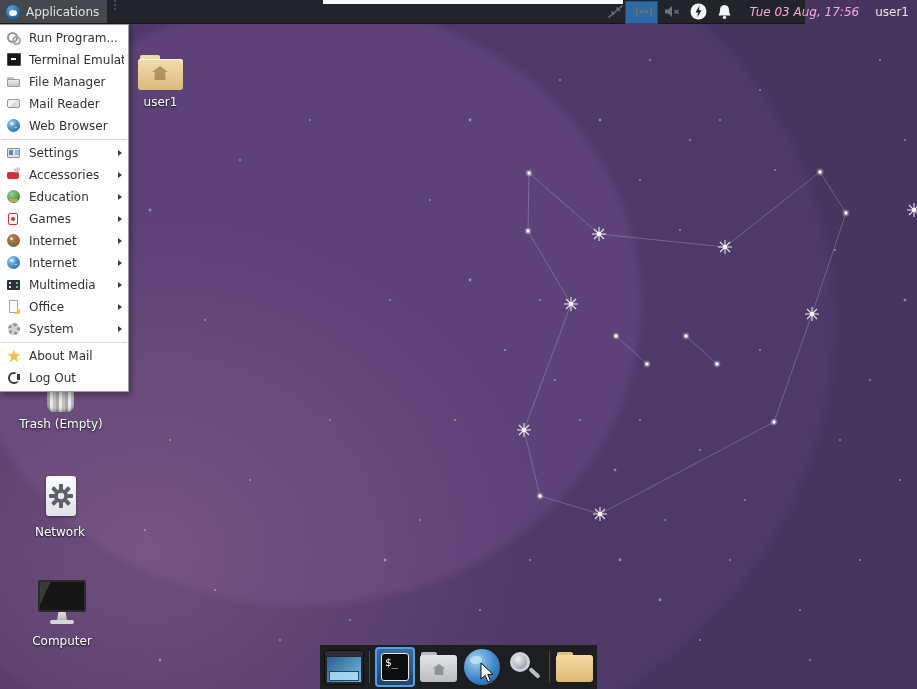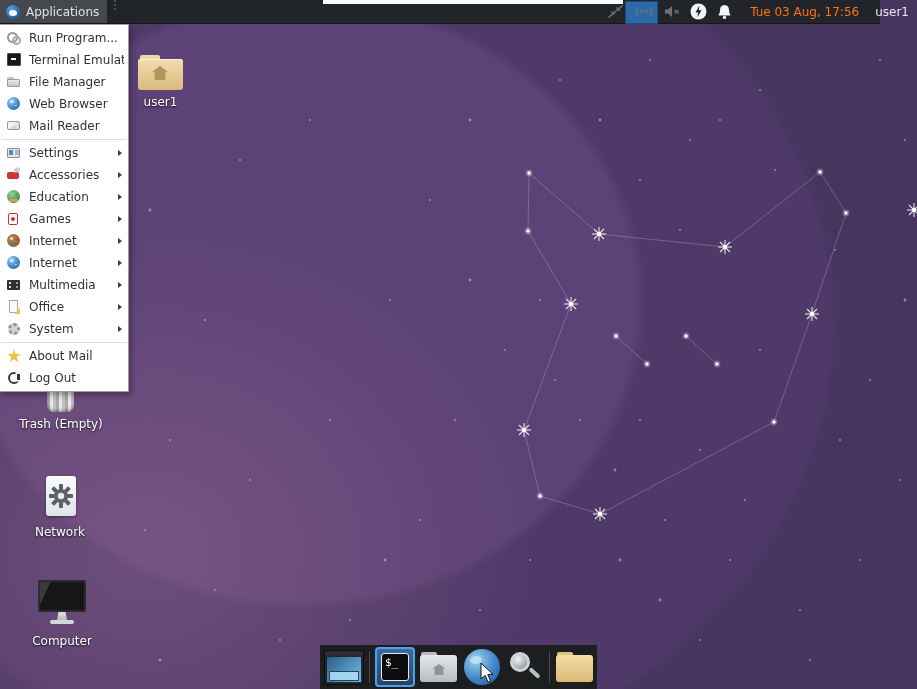--- a/index.html
+++ b/index.html
@@ -10,33 +10,33 @@
   .wall{position:absolute;inset:0;background-color:#3e2f56;
     background-image:
       radial-gradient(ellipse 640px 540px at 16% 80%, rgba(158,110,150,.40), rgba(158,110,150,0) 62%),
       radial-gradient(ellipse 740px 660px at 33% 44%, #5c4276 0 45%, rgba(92,66,118,0) 46.5%),
       radial-gradient(ellipse 940px 840px at 36% 47%, #4e3969 0 53%, rgba(78,57,105,0) 54.5%),
       radial-gradient(ellipse 1280px 1140px at 40% 52%, #47345f 0 60%, rgba(71,52,95,0) 61.5%),
       linear-gradient(112deg, rgba(0,0,0,0) 55%, rgba(18,14,38,.28));}
   .sky{position:absolute;inset:0;}
 
   
-  .panel{position:absolute;left:0;top:0;width:880px;height:23px;background:#212529;
+  .panel{position:absolute;left:0;top:0;width:805px;height:23px;background:#212529;
     border-bottom:1px solid #15181b;display:flex;align-items:flex-start;color:#dfe3e6;font-size:12px;}
   .appbtn{height:23px;display:flex;align-items:center;gap:6px;padding:0 8px 0 6px;background:#45494d;cursor:default;}
   .applogo{width:14px;height:14px;border-radius:50%;background:radial-gradient(circle at 35% 30%,#5da0e0,#1d62ad 70%);position:relative;}
   .applogo::after{content:"";position:absolute;left:3px;top:5px;width:8px;height:6px;background:#f3f6f8;
     border-radius:50% 50% 45% 45%;}
   .grip{display:flex;flex-direction:column;gap:2px;margin-left:4px;padding:0 3px;}
   .grip i{width:2px;height:2px;background:#5b6065;border-radius:50%;}
   .winedge{position:absolute;left:323px;top:0;width:300px;height:4px;background:#fbfbfb;}
   .wsswitch{position:absolute;left:625px;top:1px;width:31px;height:21px;background:#2b6aa6;border:1px solid #1e4f80;}
   .tray{position:absolute;right:8px;top:0;height:23px;display:flex;align-items:center;gap:10px;}
   .tico{display:flex;align-items:center;justify-content:center;}
-  .clock{color:#f97316;font-size:12px;margin-left:8px;}
+  .clock{color:#f9a8d4;font-size:12px;margin-left:8px;font-style:italic;}
   .uname{color:#e8ebee;font-size:12px;margin-left:6px;}
 
   
   .menu{position:absolute;left:0;top:24px;width:128px;background:#ffffff;border:1px solid #9c9c9c;border-left:none;
     box-shadow:2px 3px 6px rgba(0,0,0,.35);padding:2px 0;z-index:50;}
   .mrow{height:22px;display:flex;align-items:center;gap:7px;padding:0 4px 0 6px;font-size:12px;color:#2e3236;cursor:default;justify-content:center;}
   .mlabel{flex:1;white-space:nowrap;overflow:hidden;}
   .msep{height:1px;background:#dcdcdc;margin:2px 1px;}
   .sub{width:0;height:0;border-left:4px solid #3a3f43;border-top:3.5px solid transparent;border-bottom:3.5px solid transparent;margin-right:2px;}
   .mi{width:16px;height:16px;position:relative;flex:0 0 16px;}
@@ -382,28 +382,28 @@
         <span class="mi">
           <span class="ic-term" style="position:absolute;"></span>
         </span>
         <span class="mlabel">Terminal Emulator</span>
       </div>
     <div class="mrow">
         <span class="mi ic-fm"></span>
         <span class="mlabel">File Manager</span>
       </div>
     <div class="mrow">
-        <span class="mi">
-          <span class="globe ic-web" style="position:absolute;"></span>
-        </span>
-        <span class="mlabel">Web Browser</span>
-      </div>
-    <div class="mrow">
         <span class="mi ic-mail"></span>
         <span class="mlabel">Mail Reader</span>
+      </div>
+    <div class="mrow">
+        <span class="mi">
+          <span class="globe ic-web" style="position:absolute;"></span>
+        </span>
+        <span class="mlabel">Web Browser</span>
       </div>
     <div class="msep"></div>
     <div class="mrow">
         <span class="mi ic-set"></span>
         <span class="mlabel">Settings</span>
         <span class="sub"></span>
       </div>
     <div class="mrow">
         <span class="mi ic-acc"></span>
         <span class="mlabel">Accessories</span>

